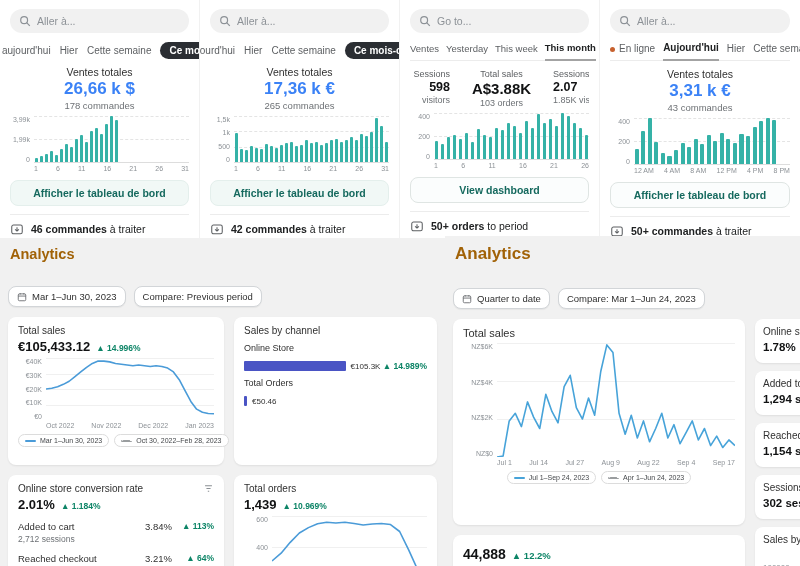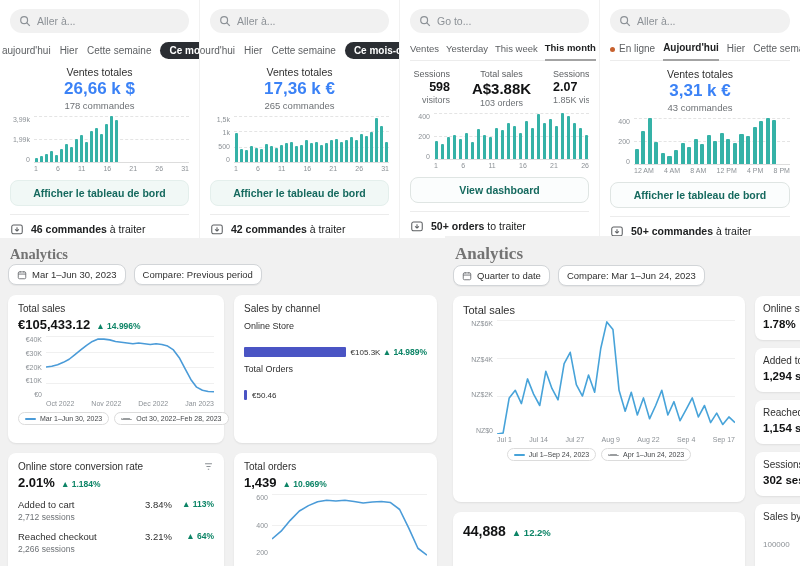--- a/index.html
+++ b/index.html
@@ -53,21 +53,21 @@
   .cta{margin-top:8px;border:1px solid #dfe5e3;background:#fbfdfd;border-radius:8px;text-align:center;
        padding:6px 2px;font-size:10.5px;font-weight:700;color:#15695e;cursor:pointer;}
   .cta.mint{background:#f1f8f6;border-color:#e4efec;}
   .wfoot{margin-top:8px;border-top:1px solid #ececec;padding-top:7px;display:flex;align-items:center;
          gap:7px;font-size:10.5px;color:#202223;cursor:pointer;}
   .wfoot b{font-weight:700;}
   
   .apanel{position:absolute;background:#f1f1f1;box-sizing:border-box;padding:8px;overflow:hidden;}
   #aleft{top:238px;left:0;width:445px;height:328px;}
   #aright{top:236px;left:445px;width:355px;height:330px;}
-  .atitle{font-size:14.5px;font-weight:700;color:#737373;margin:0 0 1px 2px;font-family:Liberation Serif, serif;}
+  .atitle{font-size:14.5px;font-weight:700;color:#a16207;margin:0 0 24px 2px;}
   #aright .atitle{font-size:17px;}
   .chips{display:flex;gap:8px;margin-bottom:10px;}
   .chip{display:inline-flex;align-items:center;gap:5px;background:#fff;border:1px solid #d2d5d8;
         border-radius:8px;padding:4px 8px;font-size:9.5px;color:#303030;box-shadow:0 1px 1px rgba(0,0,0,.05);
         white-space:nowrap;cursor:pointer;}
   .cols{display:flex;gap:10px;}
   .col{display:flex;flex-direction:column;gap:10px;}
   .card{background:#fff;border-radius:8px;box-shadow:0 1px 2px rgba(0,0,0,.08);padding:8px 10px;
         box-sizing:border-box;}
   .ctitle{font-size:10px;color:#303030;}
@@ -82,21 +82,21 @@
   .orders .plot{height:62px;}
   .ts-right .yl{width:34px;}
   .ts-right .xl{margin-left:34px;}
   .ts-right .plot{height:114px;}
   .legend{display:flex;align-items:center;gap:5px;margin-top:5px;flex-wrap:nowrap;}
   .litem{display:inline-flex;align-items:center;gap:4px;font-size:7px;color:#44474a;border:1px solid #dcdcdc;
          border-radius:9px;padding:2px 6px;background:#fff;white-space:nowrap;cursor:pointer;}
   .ls{width:11px;height:0;border-top:2px solid #4a9bd8;border-radius:2px;}
   .ls.dash{border-top:2px dashed #9a9d9f;}
   .chname{font-size:9px;color:#303030;margin-top:7px;}
-  .chbarrow{display:flex;align-items:center;gap:5px;margin-top:16px;}
+  .chbarrow{display:flex;align-items:center;gap:5px;margin-top:8px;}
   .chbar{height:10px;background:#4a54c4;border-radius:1px;}
   .chval{font-size:8px;color:#303030;white-space:nowrap;}
   .hdr{display:flex;justify-content:space-between;align-items:flex-start;}
   .frow{display:flex;align-items:flex-start;margin-top:9px;}
   .frow .fl{flex:1;}
   .fname{font-size:9.5px;color:#303030;}
   .fsub{font-size:8.5px;color:#6d7175;margin-top:2px;}
   .frate{width:46px;text-align:right;font-size:9.5px;color:#303030;}
   .fdelta{width:42px;text-align:right;}
   .big .cval{font-size:16px;}
@@ -543,21 +543,21 @@
             <div>21</div>
             <div>26</div>
           </div>
       </div>
       <div class="cta">View dashboard</div>
       <div class="wfoot">
         <svg class="icon" width="14" height="14" viewBox="0 0 16 16">
             <rect x="2" y="3.5" width="12" height="10" rx="2" fill="none" stroke="#5c5f62" stroke-width="1.2"></rect>
             <path d="M8 6v4M5.8 8.4 8 10.4l2.2-2" fill="none" stroke="#5c5f62" stroke-width="1.2"></path>
           </svg>
-        <span><b>50+ orders</b> <span>to traiter</span></span>
+        <span><b>50+ orders</b> <span>to period</span></span>
       </div>
     </section>
 
     <section class="widget" style="border-right:none;">
       <div class="search">
         <svg class="icon" width="12" height="12" viewBox="0 0 14 14">
             <circle cx="6" cy="6" r="4" fill="none" stroke="#8c9196" stroke-width="1.4"></circle>
             <line x1="9.2" y1="9.2" x2="12.6" y2="12.6" stroke="#8c9196" stroke-width="1.4"></line>
           </svg>
         <span class="ph">Aller à...</span>

